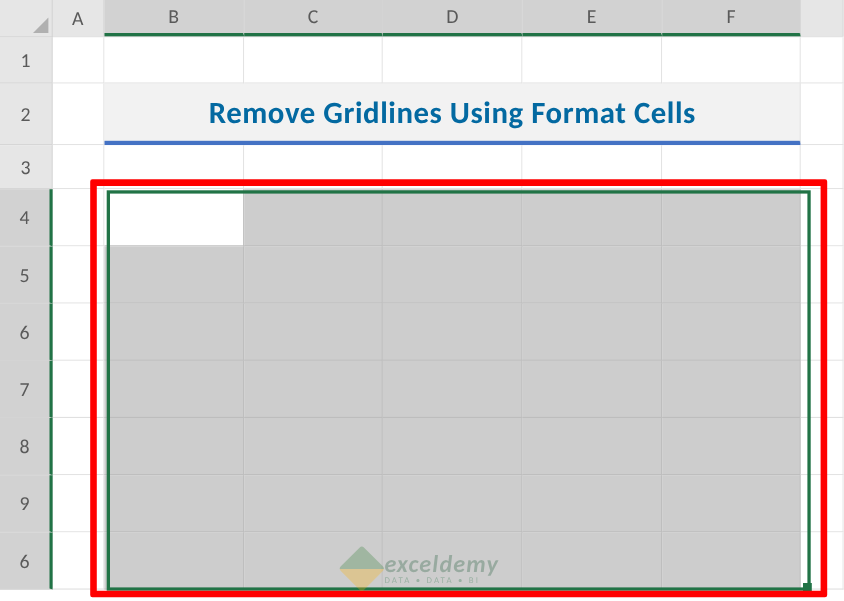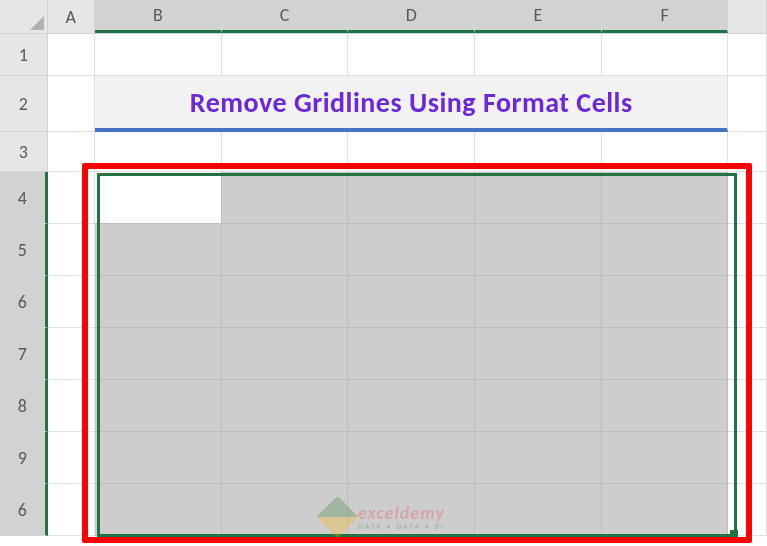--- a/index.html
+++ b/index.html
@@ -85,21 +85,21 @@
   .title-cell {
     width: 640px;
     background: #f2f2f2;
     border-right: 1px solid #e0e0e0;
     border-bottom: 4px solid #4472c4;
     display: flex;
     align-items: center;
     justify-content: center;
     font-size: 28px;
     font-weight: 600;
-    color: #6d28d9;
+    color: #0369a1;
     letter-spacing: 0.5px;
   }
 
   
   .sel-cell {
     background: #cdcdcd;
     border-right: 1px solid #bdbdbd;
     border-bottom: 1px solid #bdbdbd;
     width: 128px;
   }
@@ -154,21 +154,21 @@
     opacity: 0.28;
     pointer-events: none;
   }
   .wm-icon {
     width: 30px; height: 30px;
     background: linear-gradient(135deg,#2e7d32 0 50%,#ffb300 50% 100%);
     transform: rotate(45deg);
     border-radius: 3px;
   }
   .wm-text { display:flex; flex-direction:column; line-height:1; }
-  .wm-text .big { font-size:18px; font-style:italic; font-weight:700; color:#ef4444; letter-spacing:1px; }
+  .wm-text .big { font-size:22px; font-style:italic; font-weight:700; color:#14532d; letter-spacing:1px; }
   .wm-text .small { font-size:8px; letter-spacing:2px; color:#1a6b3a; }
 </style>
 </head>
 <body>
 
 <div class="sheet">
 
   <div class="col-headers">
     <div class="corner"></div>
     <div class="ch a">A</div>

